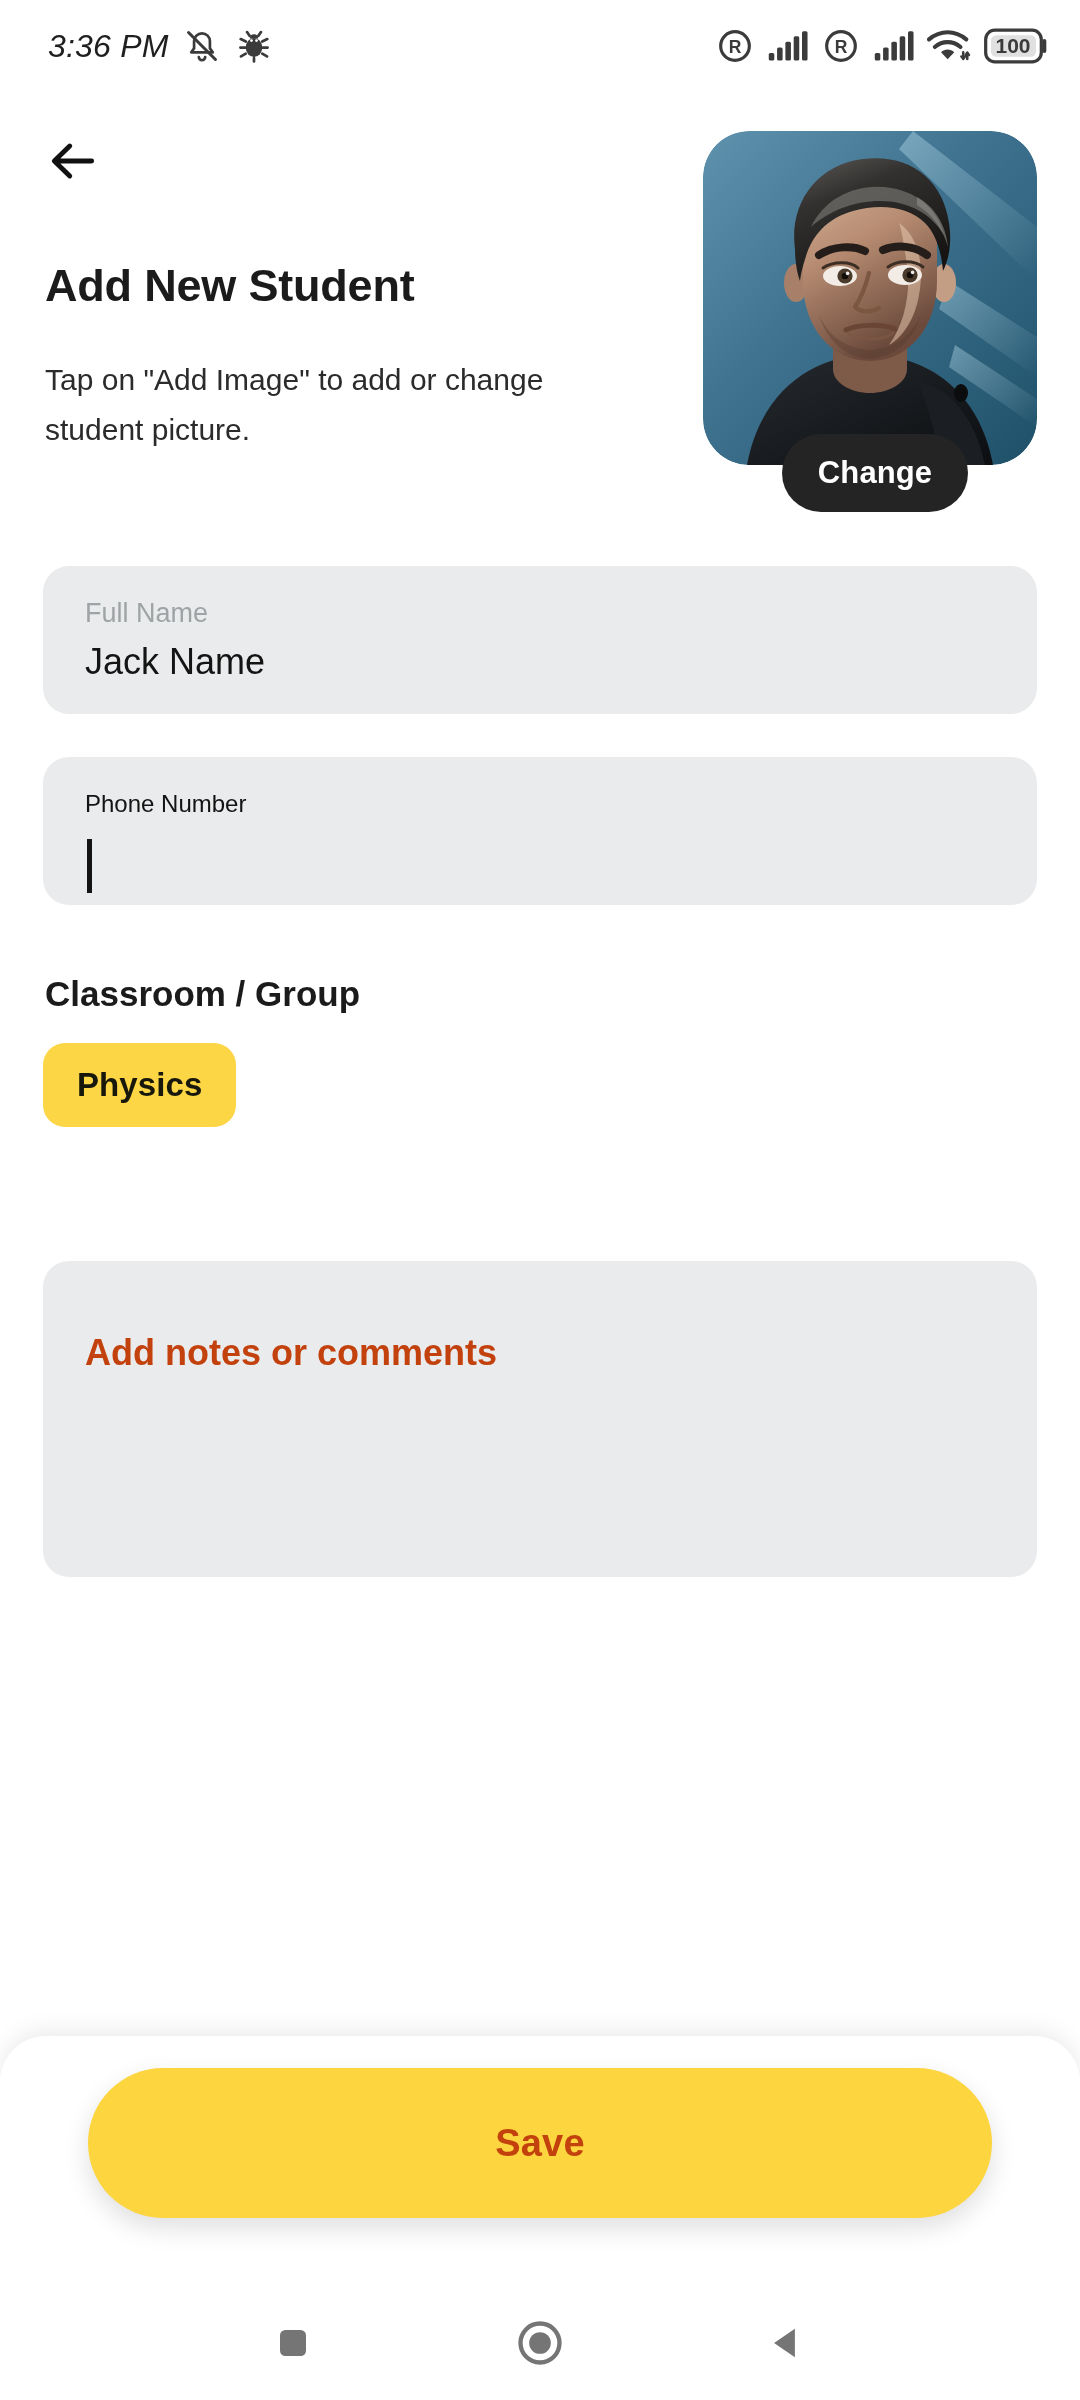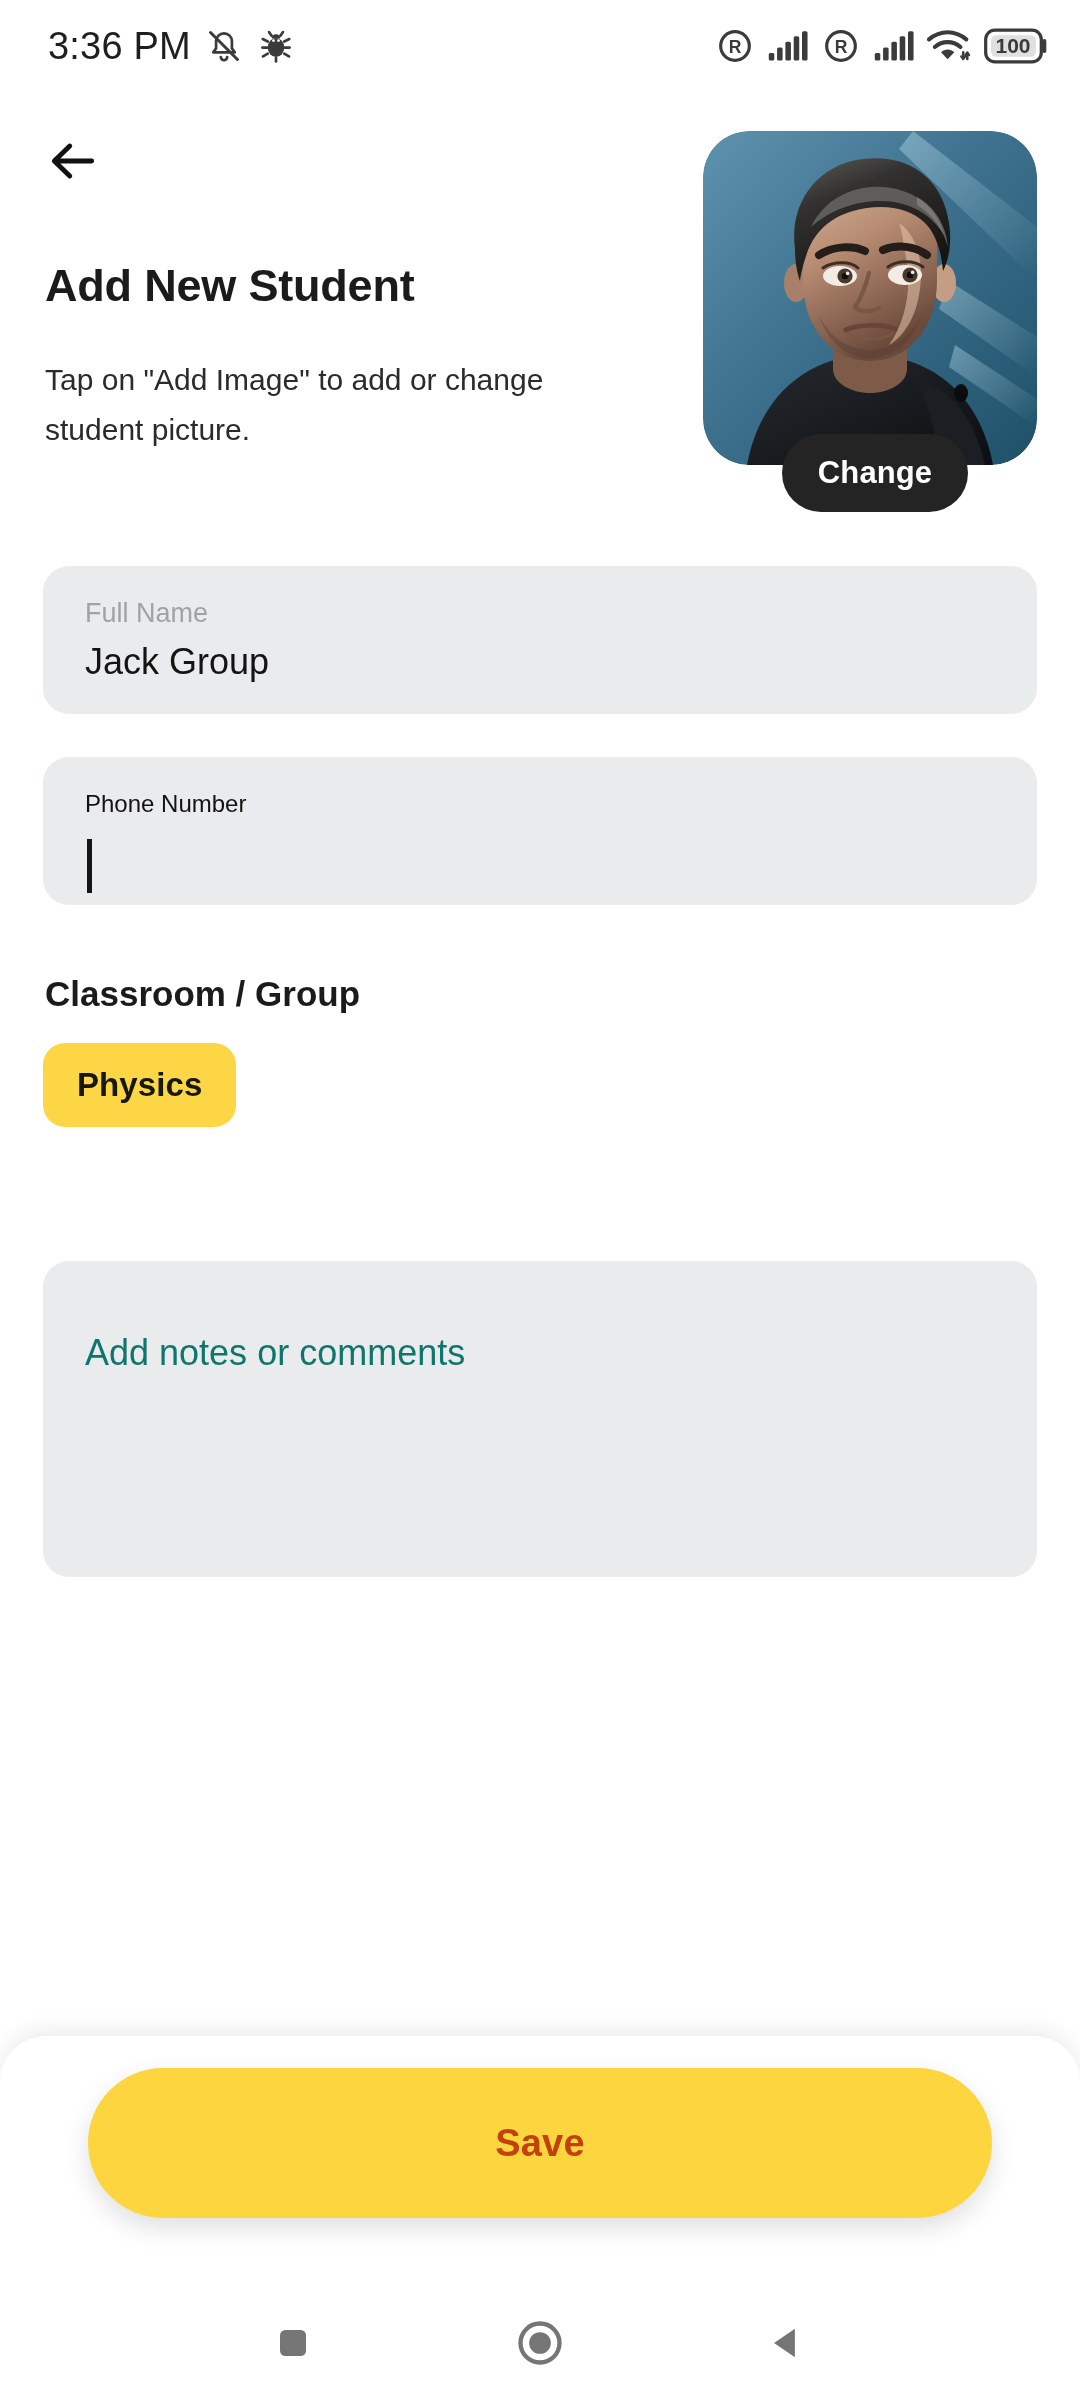--- a/index.html
+++ b/index.html
@@ -29,25 +29,26 @@
     align-items: center;
     justify-content: space-between;
     padding: 0 32px 0 48px;
   }
   .status-left {
     display: flex;
     align-items: center;
     gap: 14px;
   }
   .status-time {
-    font-size: 38px;
+    font-size: 32px;
     font-weight: 400;
     color: #1f1f1f;
     letter-spacing: 0.2px;
     white-space: nowrap;
+    font-style: italic;
   }
   .status-right {
     display: flex;
     align-items: center;
     gap: 13px;
   }
   .sb-icon { display: block; }
 
   
   #back-button {
@@ -198,22 +199,22 @@
     left: 43px;
     width: 994px;
     height: 316px;
     background: #eaebec;
     border-radius: 26px;
     padding: 68px 42px 0 42px;
     cursor: text;
   }
   #notes-placeholder {
     font-size: 36px;
-    font-weight: 400;
-    color: #0f766e;
+    font-weight: 700;
+    color: #c2410c;
     line-height: 48px;
   }
 
   
   #bottom-sheet {
     position: absolute;
     left: 0;
     top: 2036px;
     width: 1080px;
     height: 250px;
@@ -429,21 +430,21 @@
       </g>
     </svg>
 
     <div id="change-button">
       <span>Change</span>
     </div>
   </div>
 
   <div class="field" id="field-fullname">
     <div class="field-label">Full Name</div>
-    <div class="field-value">Jack Group</div>
+    <div class="field-value">Jack Name</div>
   </div>
 
   <div class="field" id="field-phone">
     <div class="field-label focused">Phone Number</div>
     <div class="field-value"><span class="caret"></span></div>
   </div>
 
   <div id="classroom-heading">Classroom / Group</div>
   <div id="chip-row">
     <div class="chip">

